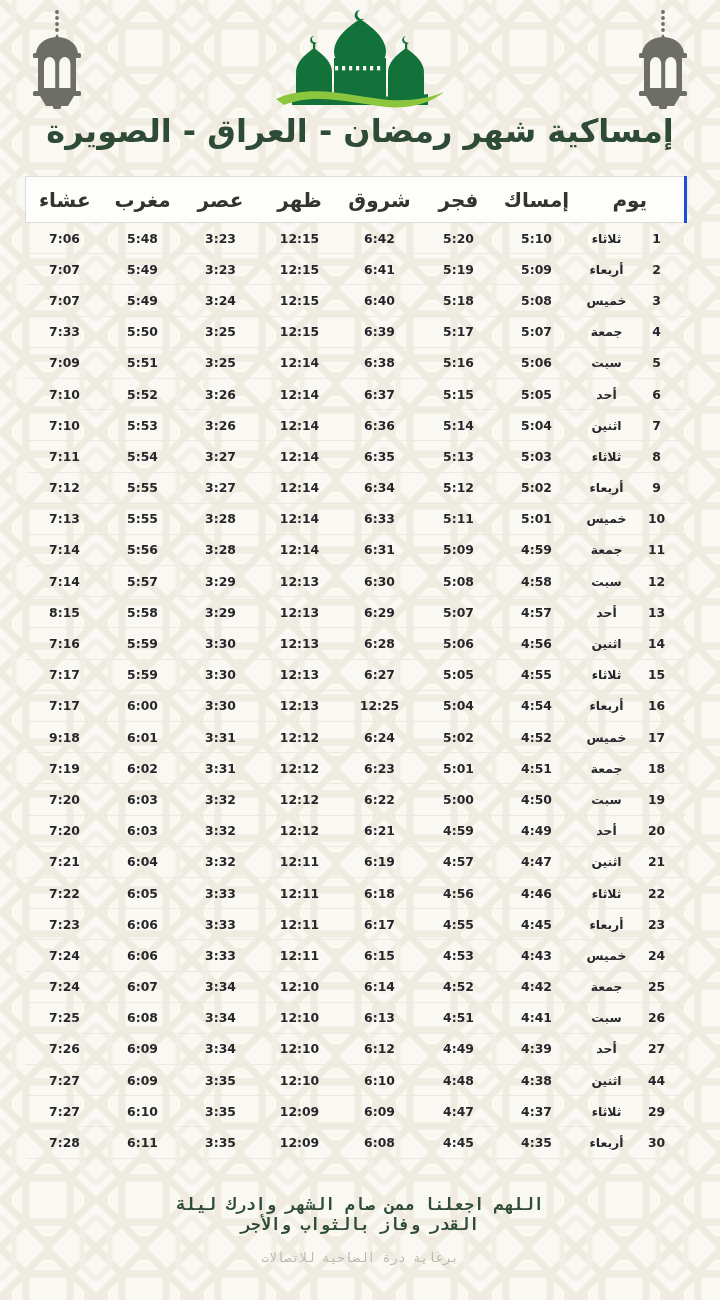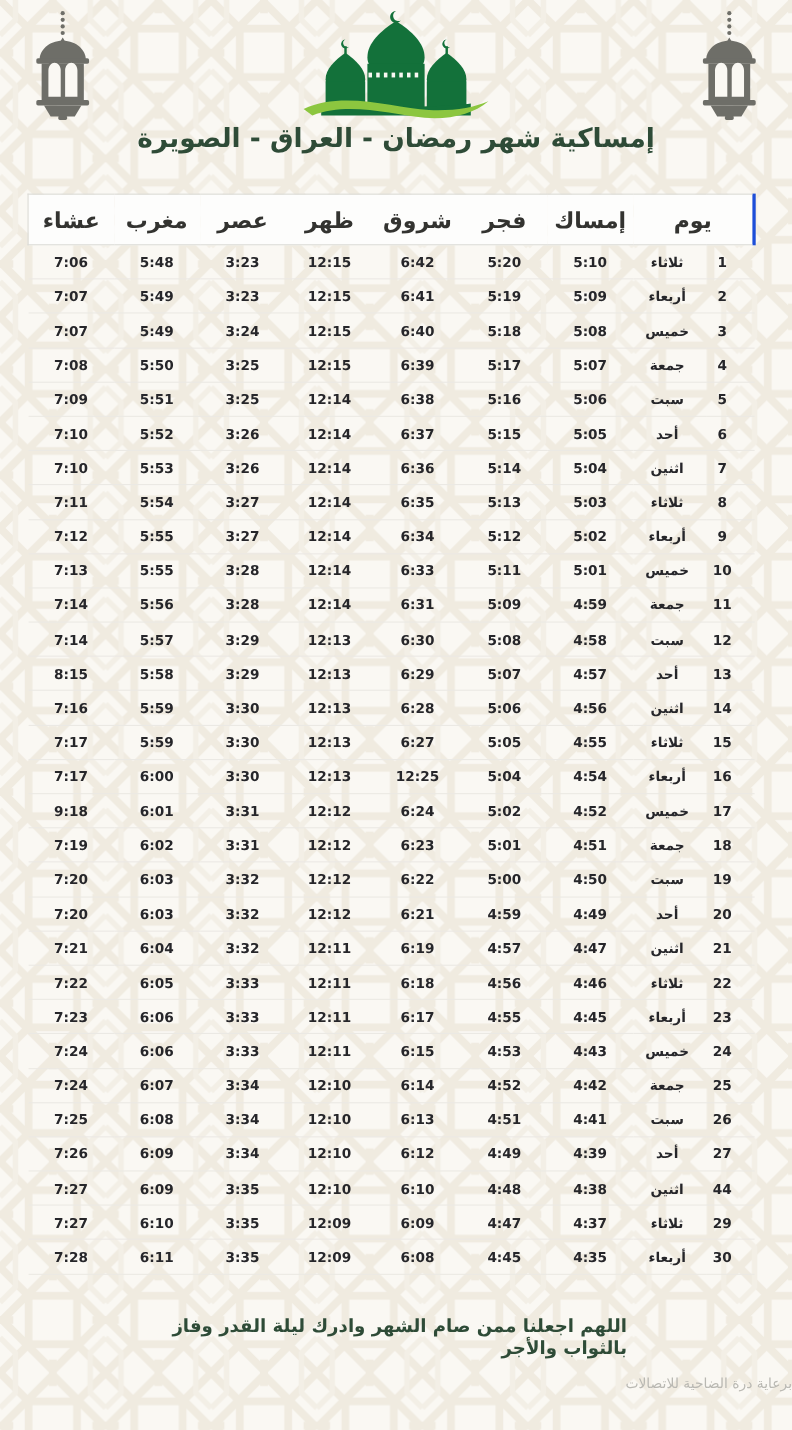--- a/index.html
+++ b/index.html
@@ -55,21 +55,21 @@
     width: 196px;
     height: 104px;
   }
 
   .main-title {
     position: absolute;
     top: 112px;
     left: 0;
     width: 100%;
     text-align: center;
-    font-size: 24px;
+    font-size: 32px;
     font-weight: bold;
     color: #2e4b37;
     letter-spacing: 0px;
     direction: rtl;
   }
 
   
   .table-wrap {
     position: absolute;
     top: 176px;
@@ -138,22 +138,23 @@
   col.c-name  { width: 66px; }
   col.c-time  { width: 78px; }
   col.c-time-w{ width: 80px; }
 
   
   .footer {
     position: absolute;
     top: 1196px;
     left: 0;
     width: 100%;
-    text-align: right;
+    text-align: center;
     direction: rtl;
+    font-family: Liberation Mono, monospace;
   }
   .dua {
     font-size: 16.5px;
     font-weight: bold;
     color: #2e4b37;
     line-height: 1.22;
     padding: 0 150px;
   }
   .sponsor {
     margin-top: 14px;
@@ -323,21 +324,21 @@
           </tr>
           <tr>
             <td class="daynum">4</td>
             <td class="dayname">جمعة</td>
             <td>5:07</td>
             <td>5:17</td>
             <td>6:39</td>
             <td>12:15</td>
             <td>3:25</td>
             <td>5:50</td>
-            <td>7:08</td>
+            <td>7:33</td>
           </tr>
           <tr>
             <td class="daynum">5</td>
             <td class="dayname">سبت</td>
             <td>5:06</td>
             <td>5:16</td>
             <td>6:38</td>
             <td>12:14</td>
             <td>3:25</td>
             <td>5:51</td>

